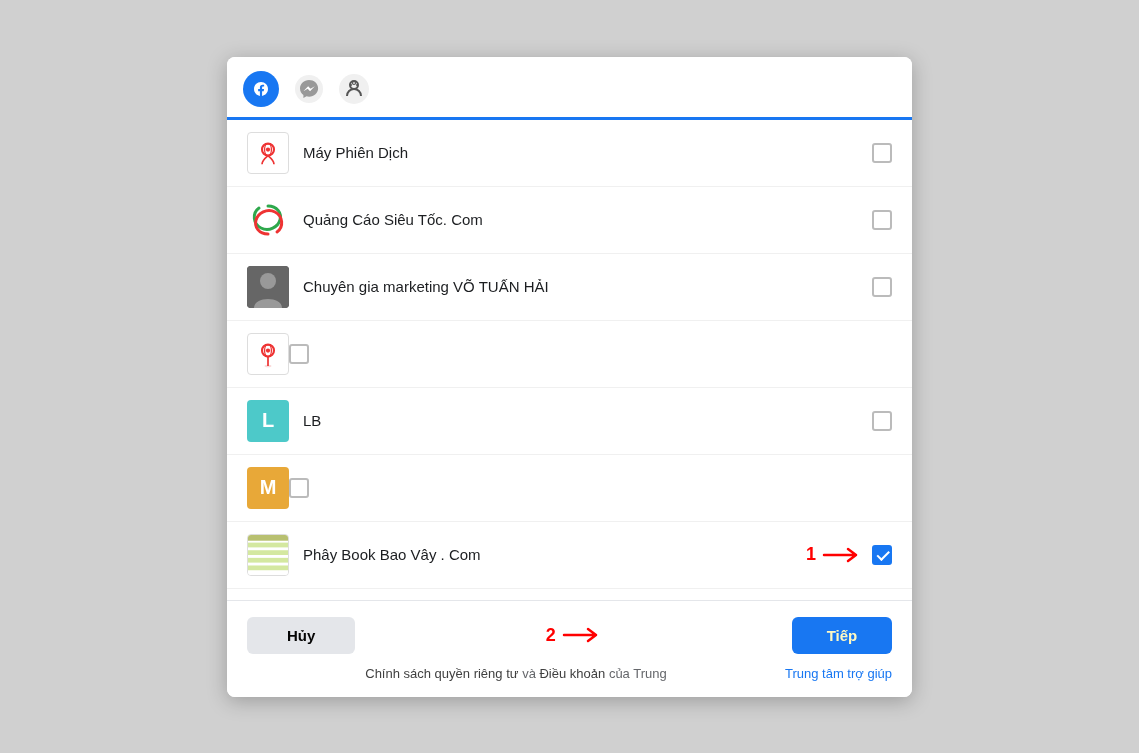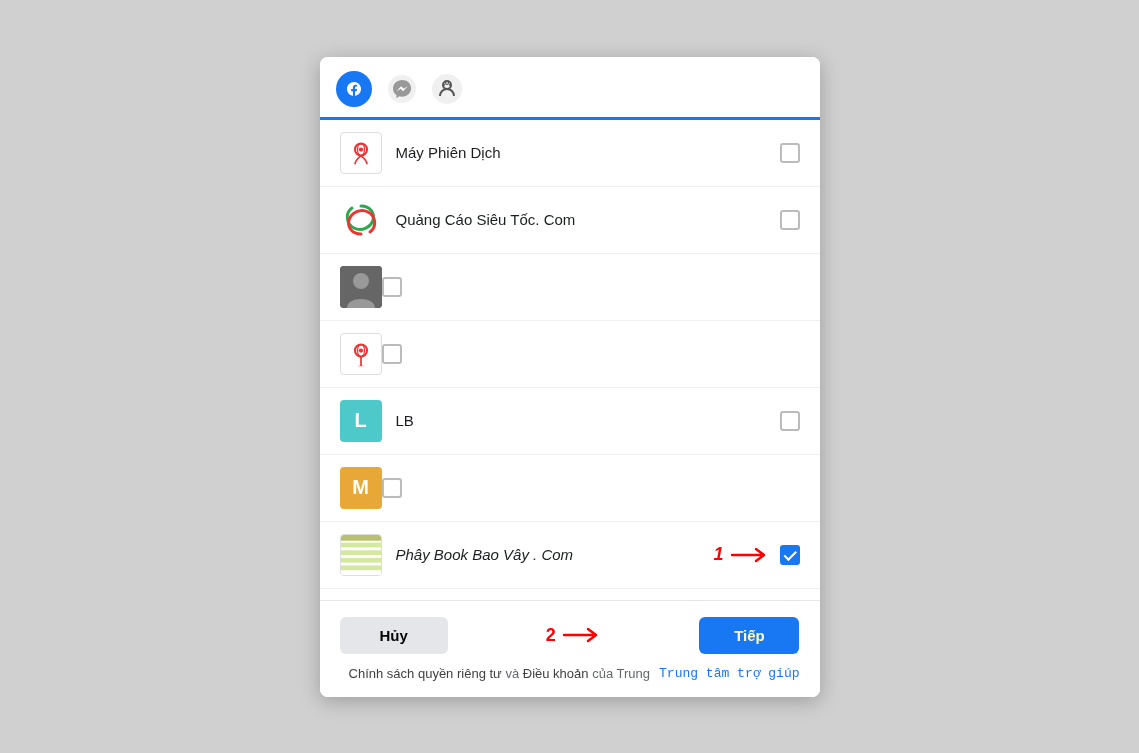--- a/index.html
+++ b/index.html
@@ -8,21 +8,21 @@
       width: 1139px;
       height: 753px;
       display: flex;
       align-items: center;
       justify-content: center;
       font-family: -apple-system, BlinkMacSystemFont, 'Segoe UI', Arial, sans-serif;
     }
 
     .dialog {
       background: #fff;
-      width: 500px;
+      width: 685px;
       border-radius: 8px;
       box-shadow: 0 4px 20px rgba(0,0,0,0.25);
       overflow: hidden;
       display: flex;
       flex-direction: column;
     }
 
     .dialog-header {
       background: #fff;
       padding: 14px 16px 0 16px;
@@ -281,20 +281,21 @@
     </div>
 
     <div class="list-item">
       <div class="item-avatar avatar-person" style="background:#555; border-radius:4px; overflow:hidden;">
         <svg viewBox="0 0 42 42" fill="none">
           <rect width="42" height="42" fill="#666"></rect>
           <circle cx="21" cy="15" r="8" fill="#999"></circle>
           <path d="M7 42 C7 30 35 30 35 42" fill="#999"></path>
         </svg>
       </div>
+      <span class="item-name">Chuyên gia marketing VÕ TUẤN HẢI</span>
       <div class="item-checkbox"></div>
     </div>
 
     <div class="list-item">
       <div class="item-avatar avatar-location">
         <svg viewBox="0 0 42 42" fill="none">
           <rect width="42" height="42" rx="4" fill="#fff"></rect>
           <circle cx="21" cy="17" r="7" fill="none" stroke="#e33" stroke-width="2.5"></circle>
           <circle cx="21" cy="17" r="2.5" fill="#e33"></circle>
           <ellipse cx="21" cy="17" rx="4" ry="7" fill="none" stroke="#e33" stroke-width="1.5"></ellipse>
@@ -313,21 +314,21 @@
       <div class="item-checkbox"></div>
     </div>
 
     <div class="list-item">
       <div class="item-avatar avatar-M" style="background:#e8a838; color:#fff; font-size:20px; font-weight:700; border-radius:4px;">
         M
       </div>
       <div class="item-checkbox"></div>
     </div>
 
-    <div class="list-item" style="position:relative;font-style:italic;">
+    <div class="list-item" style="position:relative;">
       <div class="item-avatar avatar-stripes" style="border:1px solid #ddd; border-radius:4px; overflow:hidden;">
         <svg viewBox="0 0 42 42" fill="none">
           <rect width="42" height="42" fill="#fff"></rect>
           <rect y="8" width="42" height="5" fill="#d4e8a0"></rect>
           <rect y="16" width="42" height="5" fill="#d4e8a0"></rect>
           <rect y="24" width="42" height="5" fill="#d4e8a0"></rect>
           <rect y="32" width="42" height="5" fill="#d4e8a0"></rect>
           <rect width="42" height="6" fill="#b8c070"></rect>
         </svg>
       </div>
@@ -362,16 +363,16 @@
         </svg>
       </div>
 
       <button class="btn-tiep">Tiếp</button>
     </div>
     <div class="footer-links">
       <a href="#">Chính sách quyền riêng tư</a>
       <span> và </span>
       <a href="#">Điều khoản</a>
       <span>của Trung</span>
-      <a href="#" style="float:right; color:#1877f2;font-family:Liberation Mono, monospace;">Trung tâm trợ giúp</a>
+      <a href="#" style="float:right; color:#1877f2;">Trung tâm trợ giúp</a>
     </div>
   </div>
 </div>
 
 </body></html>

